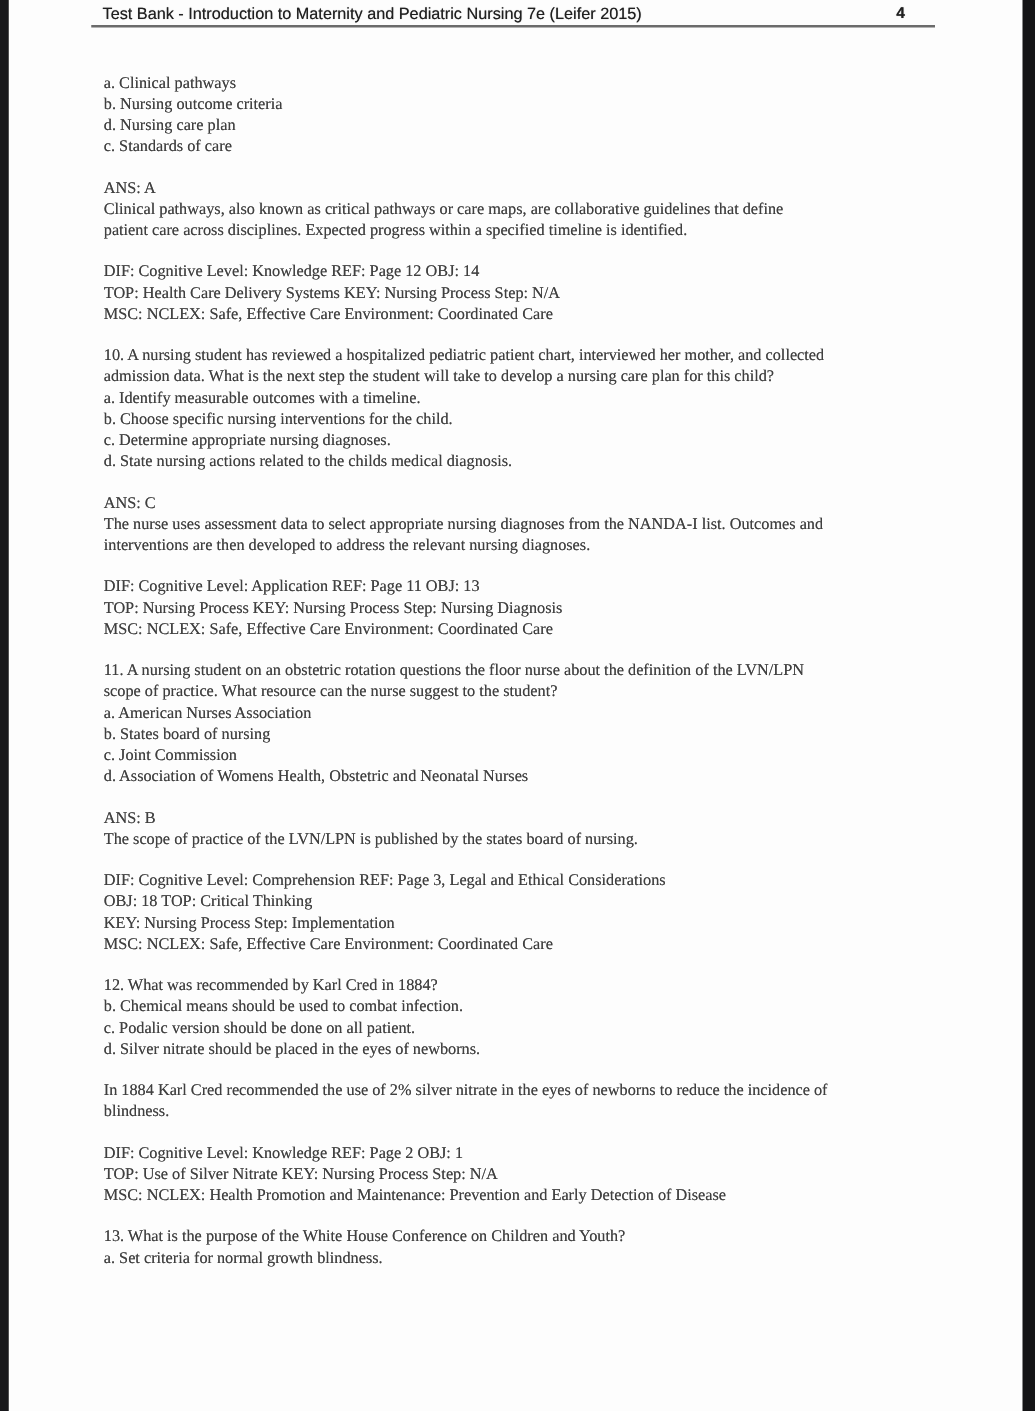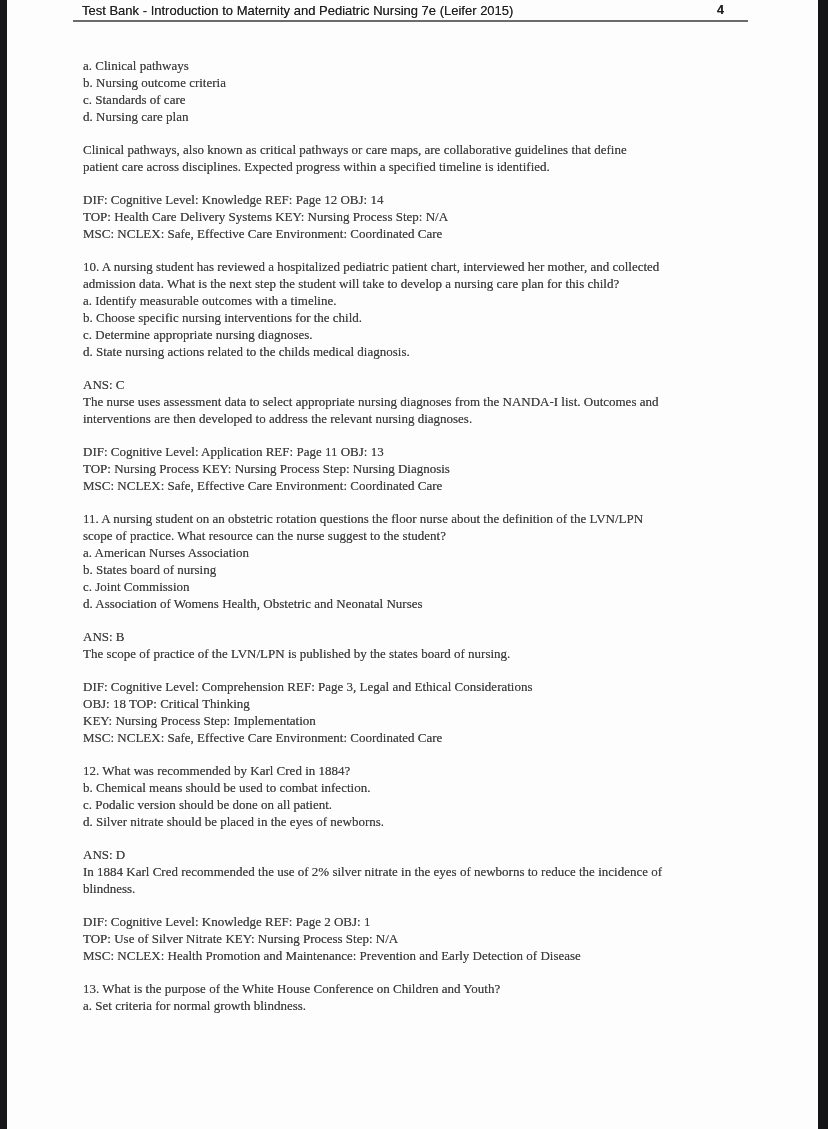--- a/index.html
+++ b/index.html
@@ -63,24 +63,25 @@
 
 <div class="header">
   <span class="title">Test Bank - Introduction to Maternity and Pediatric Nursing 7e (Leifer 2015)</span>
   <span class="pagenum">4</span>
 </div>
 
 <div class="content">
     <div class="block">
       <div class="line">a. Clinical pathways</div>
       <div class="line">b. Nursing outcome criteria</div>
+      <div class="line">d. Nursing care plan</div>
       <div class="line">c. Standards of care</div>
-      <div class="line">d. Nursing care plan</div>
     </div>
     <div class="block">
+      <div class="line">ANS: A</div>
       <div class="line">Clinical pathways, also known as critical pathways or care maps, are collaborative guidelines that define</div>
       <div class="line">patient care across disciplines. Expected progress within a specified timeline is identified.</div>
     </div>
     <div class="block">
       <div class="line">DIF: Cognitive Level: Knowledge REF: Page 12 OBJ: 14</div>
       <div class="line">TOP: Health Care Delivery Systems KEY: Nursing Process Step: N/A</div>
       <div class="line">MSC: NCLEX: Safe, Effective Care Environment: Coordinated Care</div>
     </div>
     <div class="block">
       <div class="line">10. A nursing student has reviewed a hospitalized pediatric patient chart, interviewed her mother, and collected</div>
@@ -118,21 +119,20 @@
       <div class="line">KEY: Nursing Process Step: Implementation</div>
       <div class="line">MSC: NCLEX: Safe, Effective Care Environment: Coordinated Care</div>
     </div>
     <div class="block">
       <div class="line">12. What was recommended by Karl Cred in 1884?</div>
       <div class="line">b. Chemical means should be used to combat infection.</div>
       <div class="line">c. Podalic version should be done on all patient.</div>
       <div class="line">d. Silver nitrate should be placed in the eyes of newborns.</div>
     </div>
     <div class="block">
-      <div class="line">ANS: D</div>
       <div class="line">In 1884 Karl Cred recommended the use of 2% silver nitrate in the eyes of newborns to reduce the incidence of</div>
       <div class="line">blindness.</div>
     </div>
     <div class="block">
       <div class="line">DIF: Cognitive Level: Knowledge REF: Page 2 OBJ: 1</div>
       <div class="line">TOP: Use of Silver Nitrate KEY: Nursing Process Step: N/A</div>
       <div class="line">MSC: NCLEX: Health Promotion and Maintenance: Prevention and Early Detection of Disease</div>
     </div>
     <div class="block">
       <div class="line">13. What is the purpose of the White House Conference on Children and Youth?</div>

